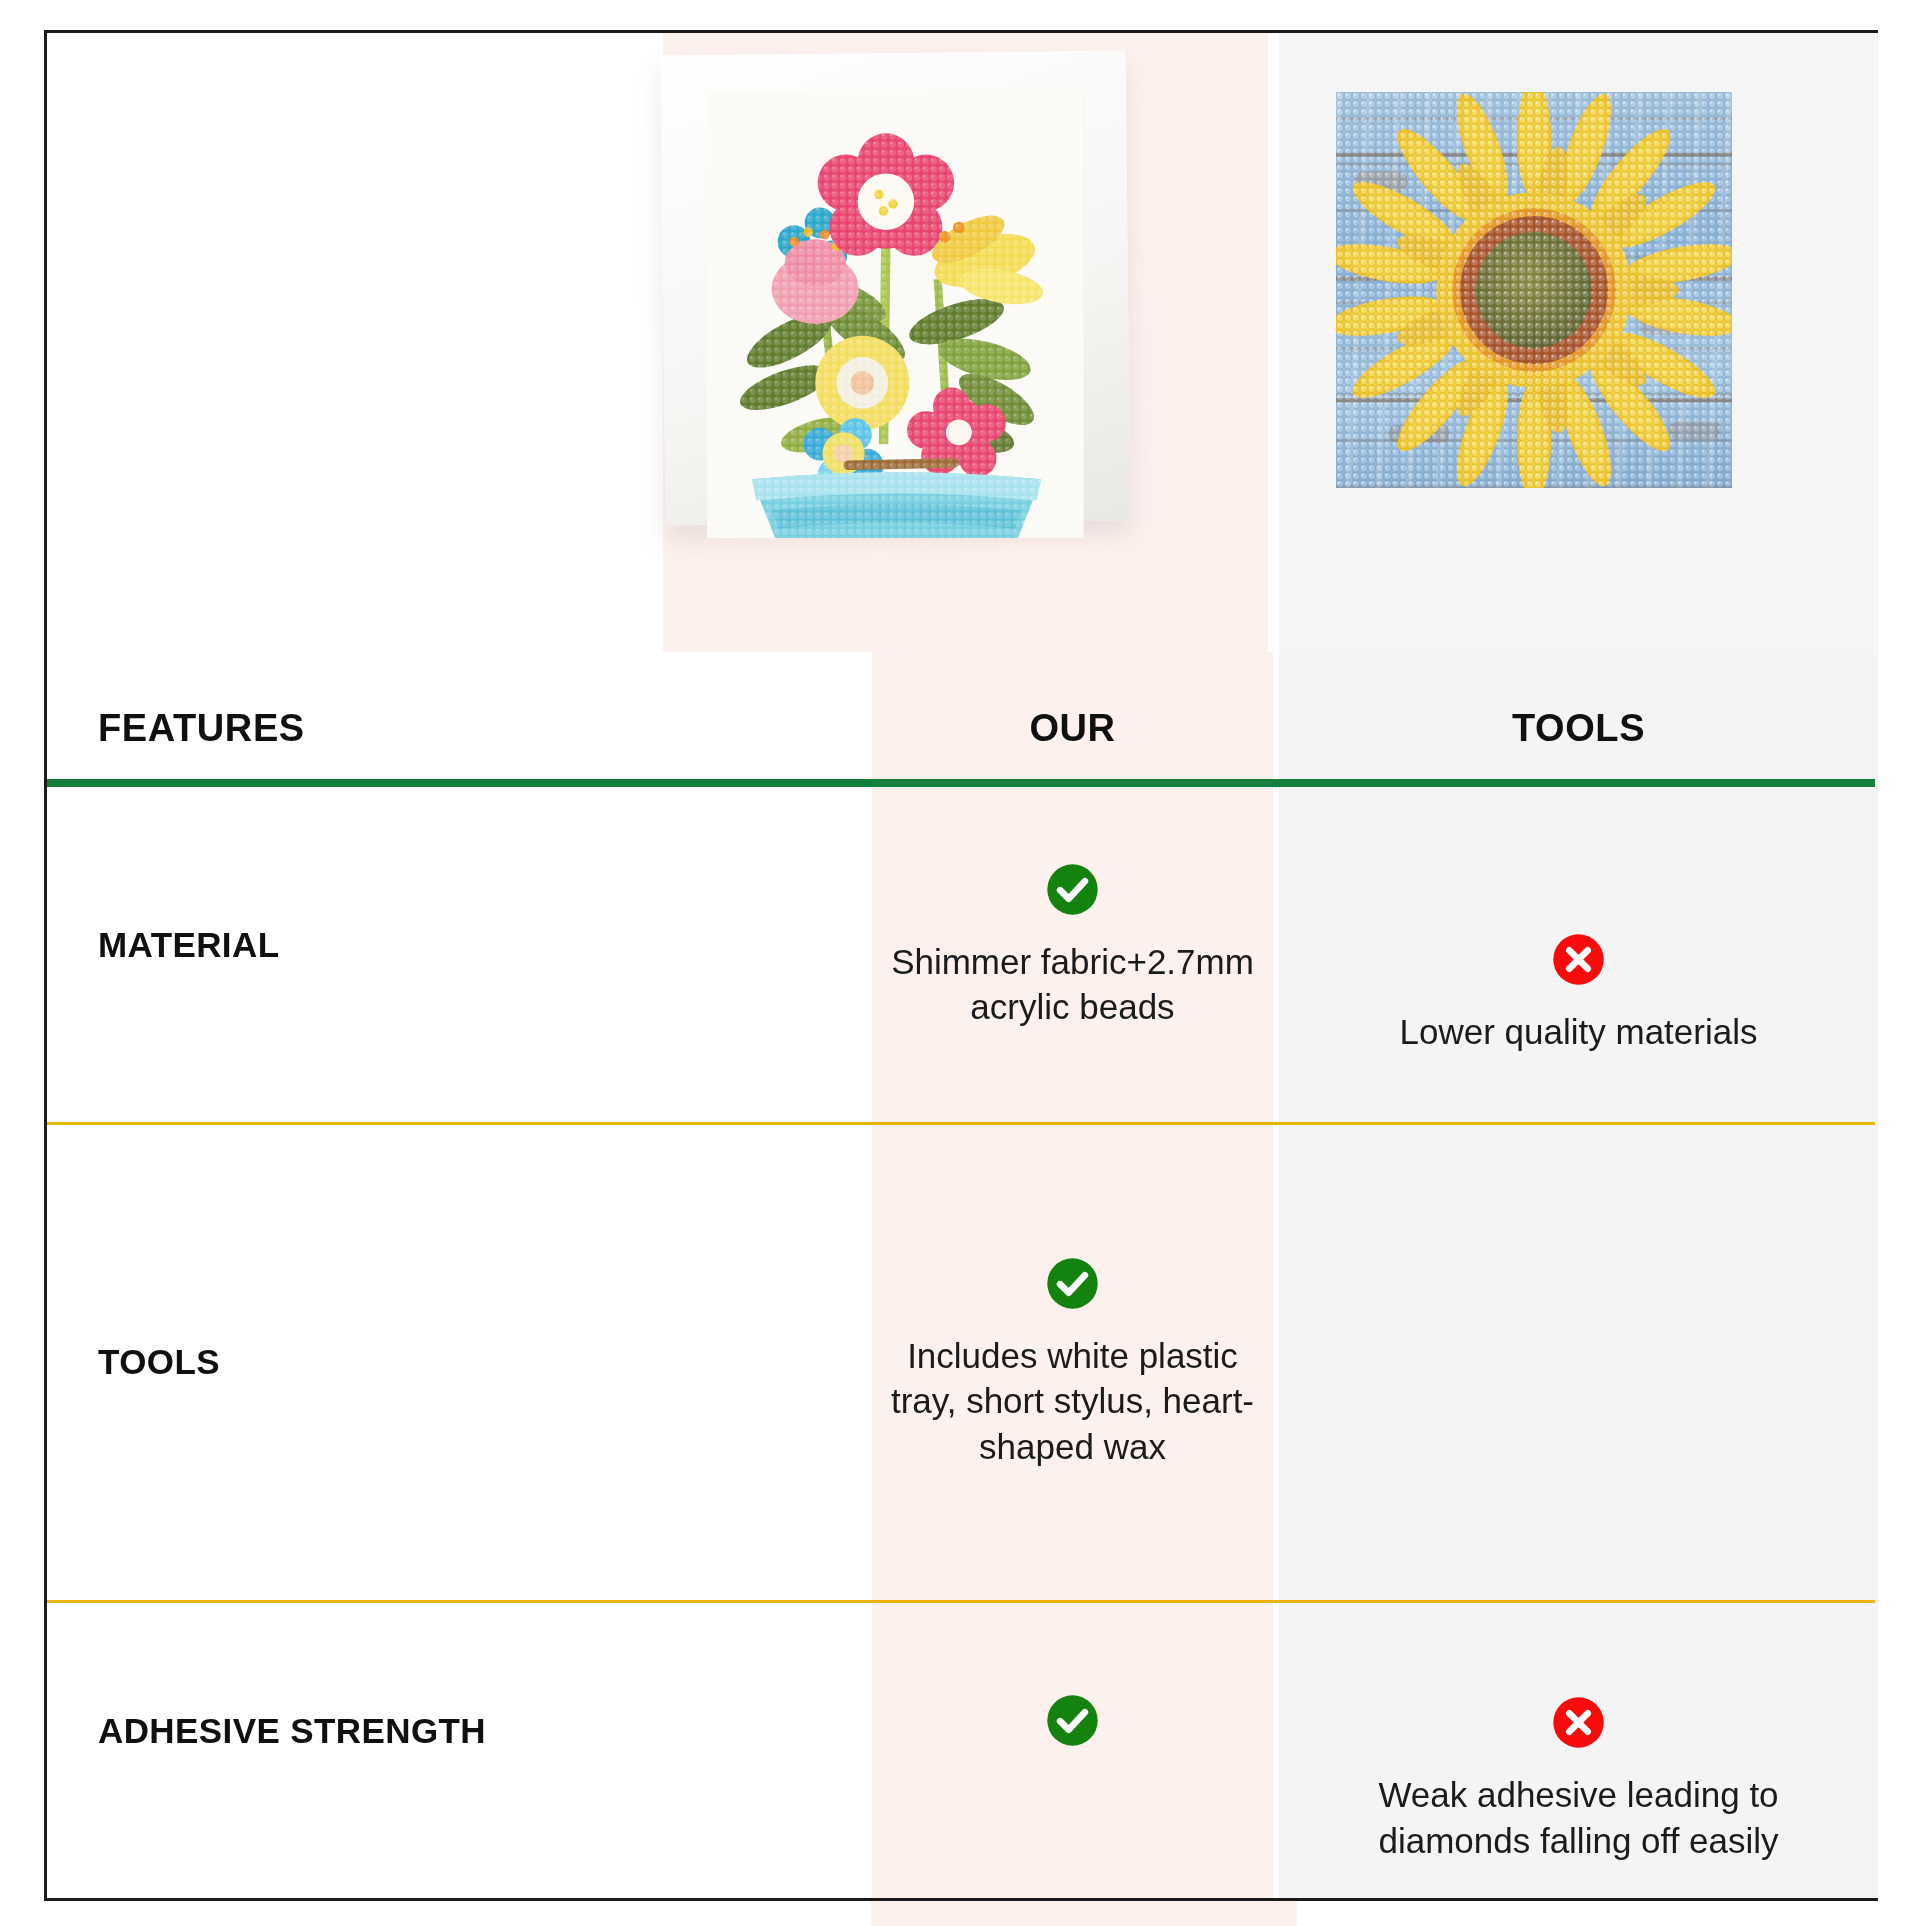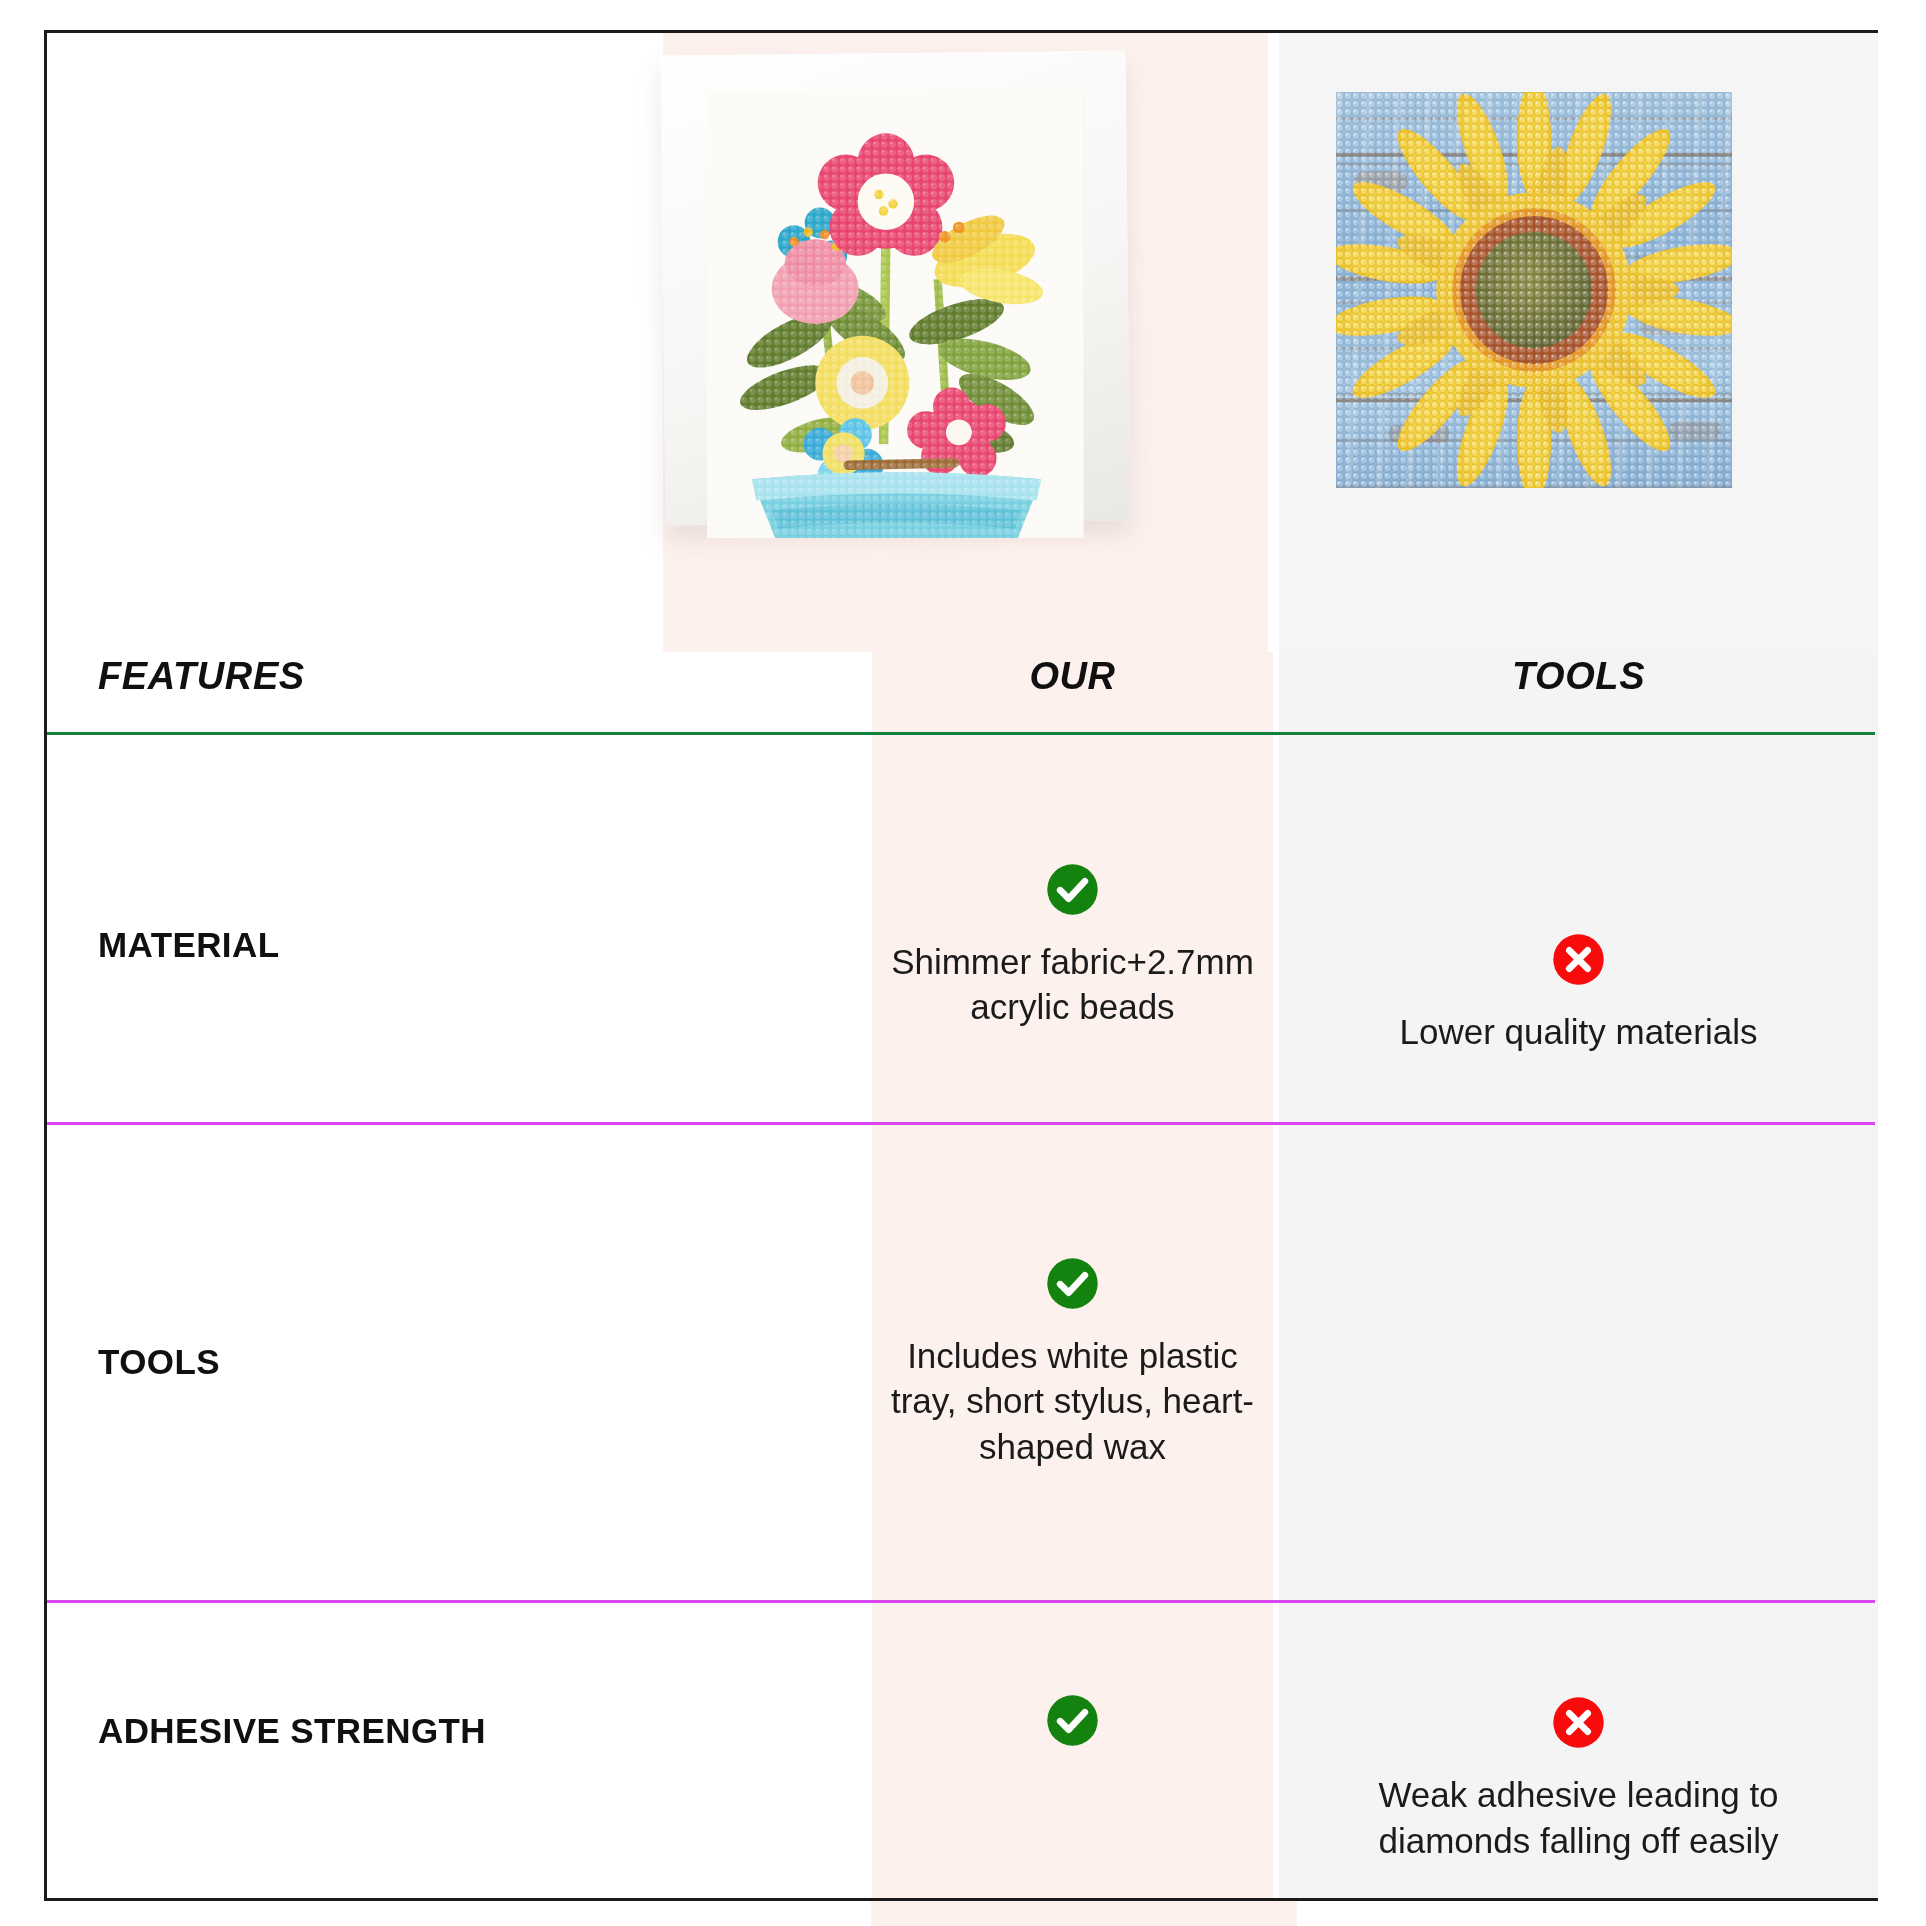--- a/index.html
+++ b/index.html
@@ -50,40 +50,39 @@
   .img-tile { position: absolute; top: 0; height: 619px; }
   .img-tile.our   { left: 616px;  width: 605px; background: #fdf1ee; }
   .img-tile.other { left: 1232px; width: 599px; background: #f5f5f5; }
 
   .art-wrap { position: absolute; }
   .art-flower { left: 616px; top: 20px;  width: 465px; height: 470px; }
   .art-sun    { left: 1289px; top: 59px; width: 396px; height: 396px; }
 
   
   .head-row {
-    position: absolute; left: 0; top: 585px;
+    position: absolute; left: 0; top: 637px;
     width: 100%; height: 117px;
-    border-bottom: 3px solid #15803d;
+    border-bottom: 8px solid #15803d;
     z-index: 3;
-    font-style: italic;
   }
   .head-cell {
     position: absolute; top: 0; height: 117px;
     display: flex; align-items: center;
     font-weight: 700; font-size: 38px; letter-spacing: 0.6px;
     color: #101010;
   }
   .head-features { left: 51px;  width: 495px; justify-content: flex-start; }
   .head-our      { left: 825px; width: 401px; justify-content: center; }
   .head-others   { left: 1232px; width: 599px; justify-content: center; }
 
   
   .row {
     position: absolute; left: 0; width: 100%;
-    border-bottom: 3px solid #d946ef;
+    border-bottom: 3px solid #eab308;
     z-index: 3;
   }
   .row.r0 { top: 736px;  height: 356px; }
   .row.r1 { top: 1092px; height: 478px; }
   .row.r2 { top: 1498px; height: 400px; border-bottom: none; }
 
   .cell { position: absolute; top: 0; height: 100%; }
   .cell-feature { left: 51px;  width: 515px;
     display: flex; align-items: center; }
   .cell-our     { left: 825px; width: 401px; }

